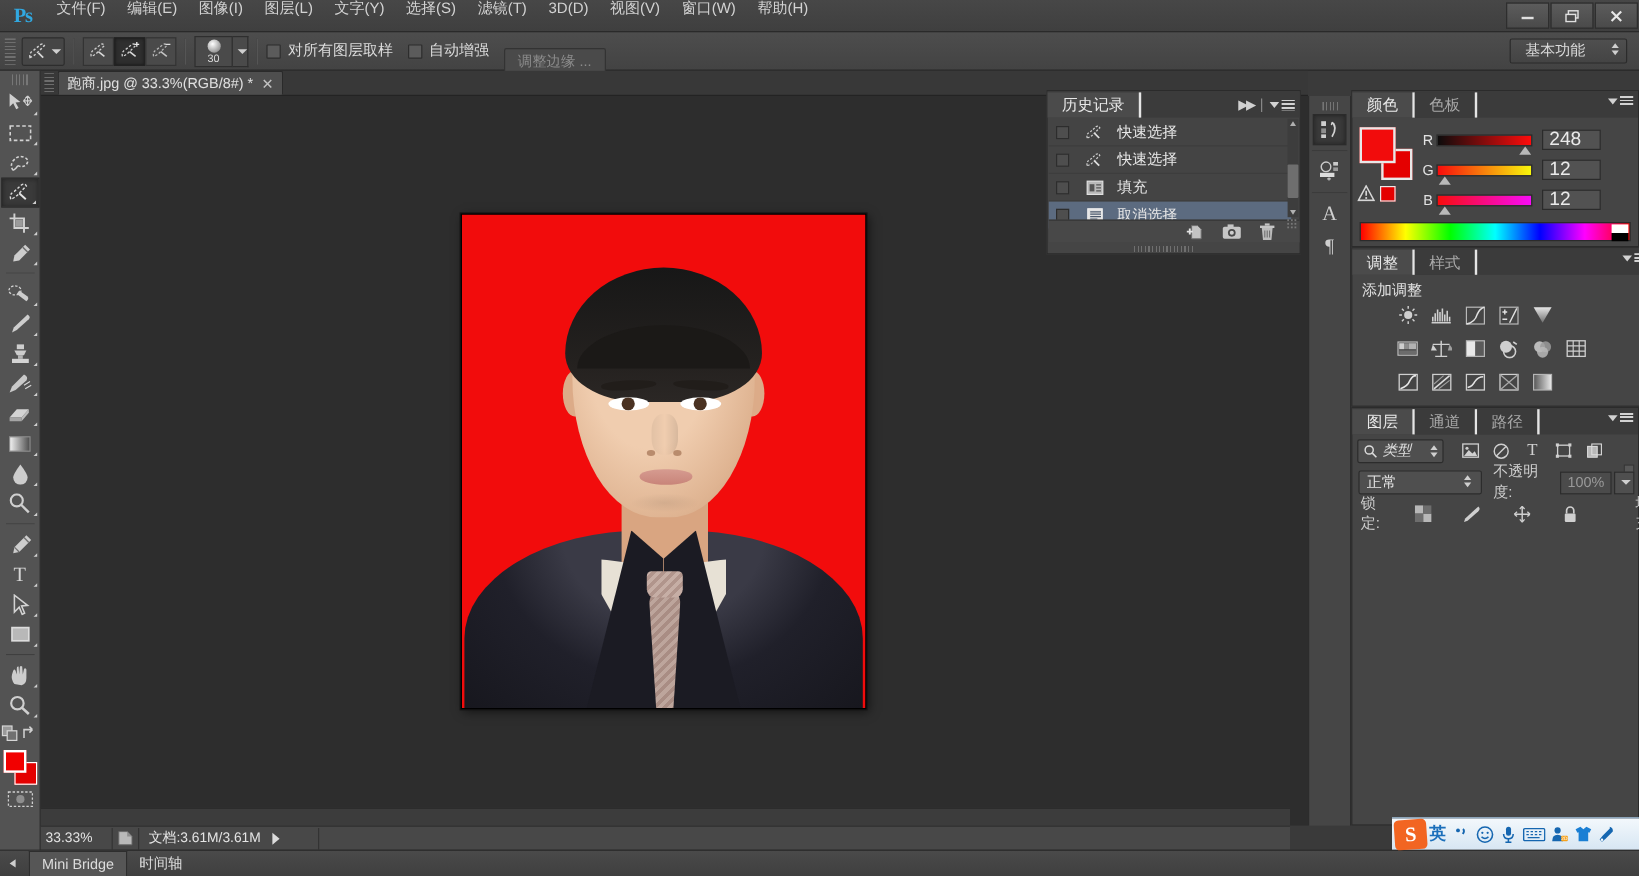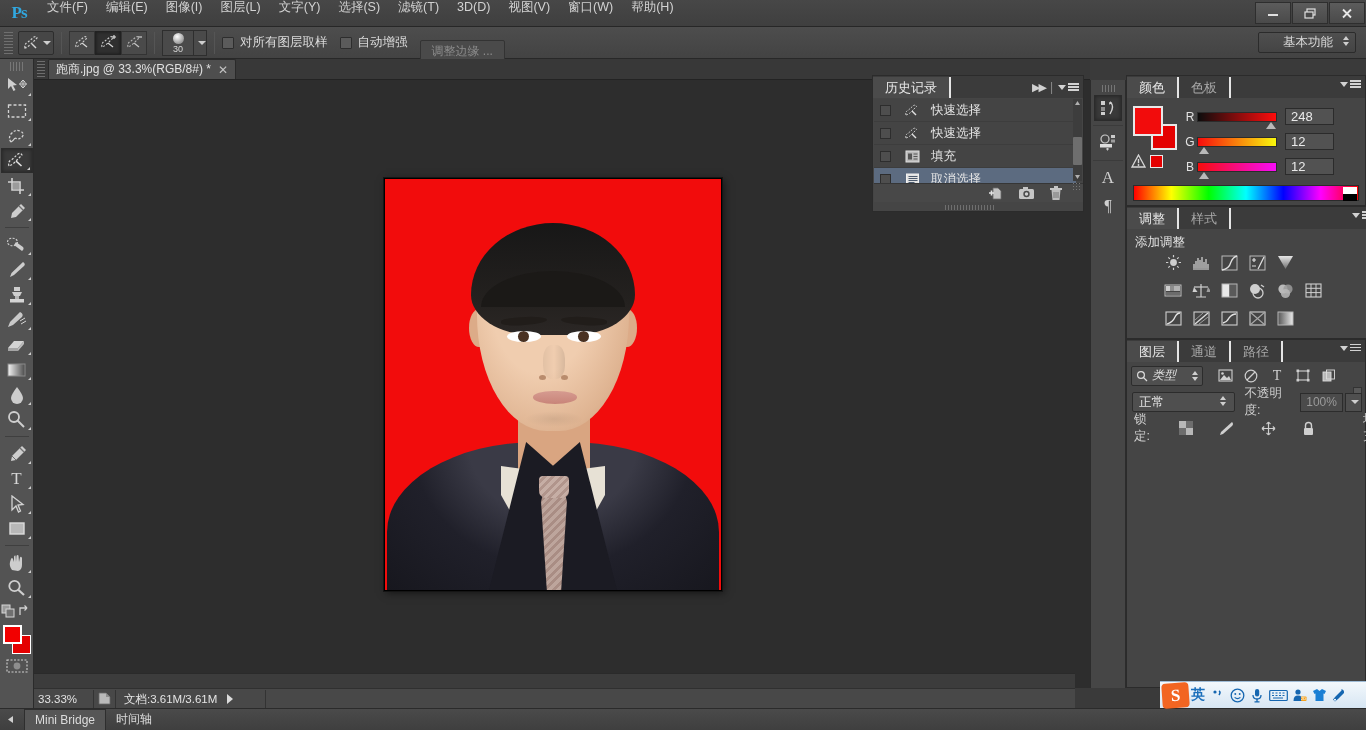--- a/index.html
+++ b/index.html
@@ -72,21 +72,21 @@
   .brush-drop { width:13px;height:26px;background:#4a4a4a;border:1px solid #2e2e2e;border-left:none;display:flex;align-items:center;justify-content:center;}
   .chk { width:12px;height:12px;background:#5b5b5b;border:1px solid #2d2d2d;border-radius:1px;display:inline-block;}
   .opt-label { font-size:12.5px;color:#dcdcdc;margin-left:6px;margin-right:12px;white-space:nowrap;}
   .btn-disabled {
     height:22px;padding:0 11px;line-height:20px;border-radius:2px;
     background:#4a4a4a;border:1px solid #333;color:#8c8c8c;font-size:12px;white-space:nowrap;margin-top:16px;
   }
   .workspace-select {
     position:absolute;right:10px;top:5px;width:98px;height:21px;
     background:linear-gradient(#4f4f4f,#444);border:1px solid #2b2b2b;border-radius:2px;
-    display:flex;align-items:center;padding-left:24px;font-size:12.5px;color:#dadada;
+    display:flex;align-items:center;padding-left:12px;font-size:12.5px;color:#dadada;
   }
   .spinner { position:absolute;right:6px;top:3px;display:flex;flex-direction:column;gap:2px;}
   .sp-up{width:0;height:0;border-left:3.5px solid transparent;border-right:3.5px solid transparent;border-bottom:4px solid #cfcfcf;}
   .sp-dn{width:0;height:0;border-left:3.5px solid transparent;border-right:3.5px solid transparent;border-top:4px solid #cfcfcf;}
 
   
   .toolbar {
     position:absolute;left:0;top:59px;width:34px;height:671px;
     background:#535353;border-right:1px solid #2b2b2b;
   }
@@ -212,21 +212,21 @@
   .color-body{position:absolute;left:0;top:22px;width:240px;height:109px;}
   .sw-pair{position:relative;width:46px;height:44px;margin:8px 0 0 6px;}
   .sw-p-front{position:absolute;left:0;top:0;width:30px;height:30px;background:#f20c0c;border:2px solid #e8e8e8;}
   .sw-p-back{position:absolute;left:18px;top:18px;width:26px;height:26px;background:#e40000;border:2px solid #e8e8e8;}
   .slider-rows{position:absolute;left:56px;top:6px;width:180px;}
   .srow{display:flex;align-items:center;height:25px;}
   .slabel{width:14px;font-size:12px;color:#e2e2e2;text-align:center;}
   .strack{width:80px;height:10px;border:1px solid #2b2b2b;position:relative;}
   .sthumb{position:absolute;top:9px;width:0;height:0;border-left:5px solid transparent;border-right:5px solid transparent;border-bottom:7px solid #b9b9b9;}
   .sval{width:49px;height:17px;margin-left:8px;background:#525252;border:1px solid #2b2b2b;
-    font-size:13px;color:#eaeaea;line-height:15px;padding-left:5px;}
+    font-size:16px;color:#eaeaea;line-height:15px;padding-left:5px;}
   .spectrum{position:absolute;left:6px;bottom:6px;width:226px;height:16px;border:1px solid #2b2b2b;
     background:linear-gradient(to right,#ff0000,#ffff00,#00ff00,#00ffff,#0000ff,#ff00ff,#ff0000);}
   .spec-wb{position:absolute;right:1px;top:1px;width:14px;height:14px;background:linear-gradient(#fff 50%,#000 50%);}
   .warn-row{position:absolute;left:4px;top:56px;display:flex;align-items:center;gap:4px;}
   .oob-sw{width:13px;height:13px;background:#e40000;border:1px solid #e8e8e8;}
 
   
   #adjust-panel{ left:1126px; top:206px; width:252px; height:133px; }
   .adj-title{position:absolute;left:8px;top:27px;font-size:12.5px;color:#e2e2e2;}
   .adj-grid{position:absolute;left:36px;top:46px;width:200px;}

